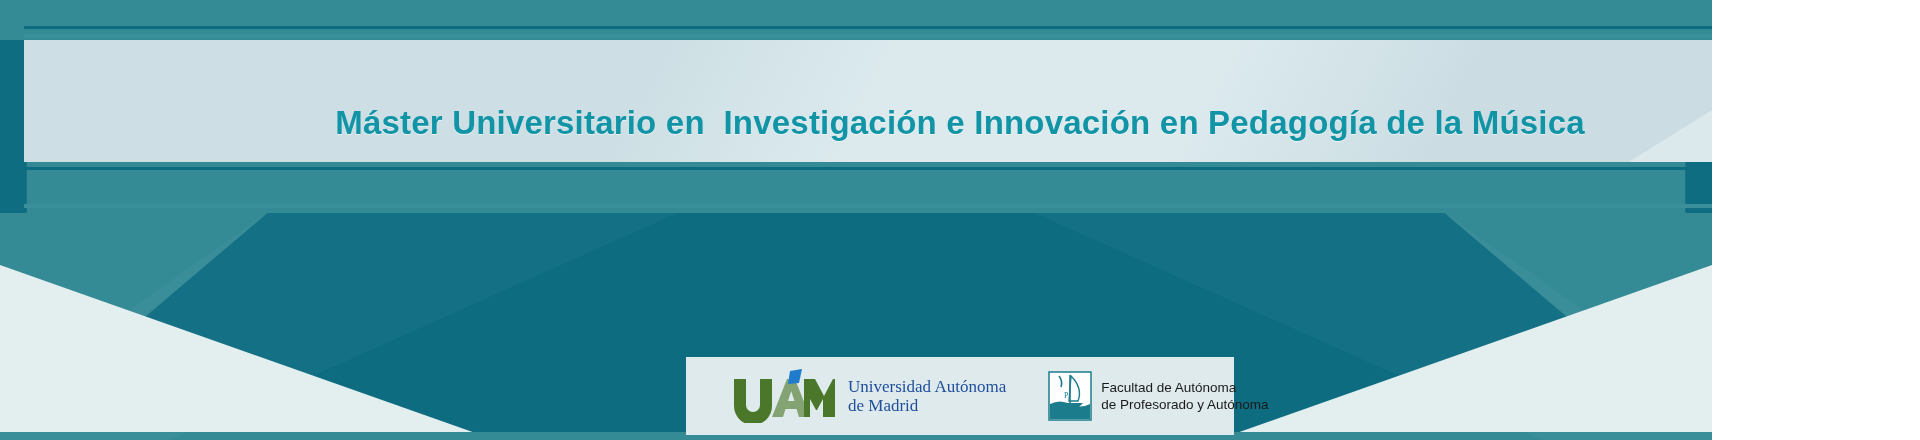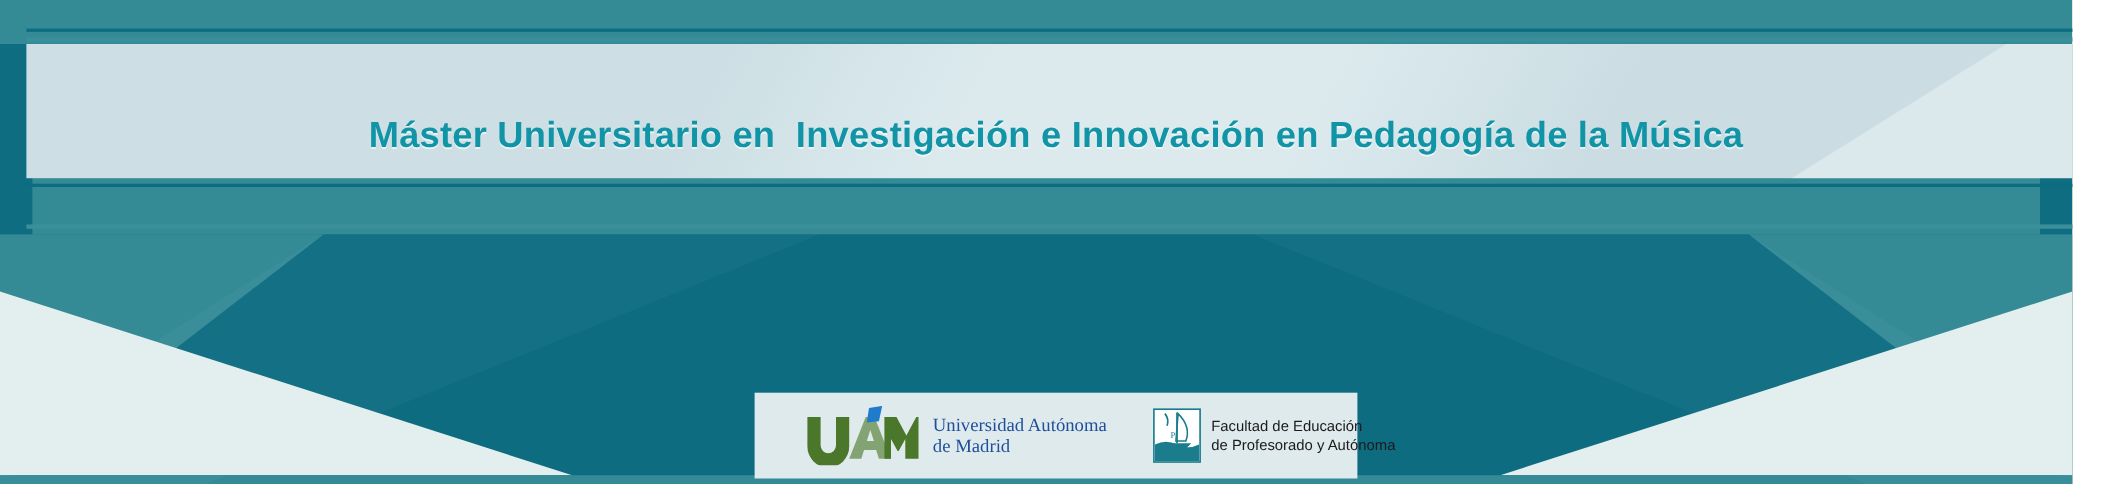--- a/index.html
+++ b/index.html
@@ -6,24 +6,24 @@
     margin: 0;
     padding: 0;
     background: #ffffff;
   }
   body {
     font-family: "Liberation Sans", sans-serif;
   }
 
   .slide {
     position: relative;
-    width: 1884px;
+    width: 1712px;
     height: 440px;
     overflow: hidden;
-    background: #fef9c3;
+    background: #000000;
   }
 
   
   .bg-layer {
     position: absolute;
     inset: 0;
     width: 100%;
     height: 100%;
     display: block;
   }
@@ -217,20 +217,20 @@
 
         <path d="M23 6 q12 12 7 25 h-9 Z" fill="#ffffff" stroke="#1b7d8c" stroke-width="1.4"></path>
 
         <line x1="22" y1="5" x2="22" y2="33" stroke="#1b7d8c" stroke-width="1.6"></line>
 
         <path d="M11 6 q4 5 2 11" stroke="#1b7d8c" stroke-width="1.6" fill="none"></path>
 
         <text x="16" y="28" font-family="Liberation Serif, serif" font-size="8" fill="#1b7d8c">P</text>
       </svg>
       <div class="fac-words">
-        <span>Facultad de Educación</span>
+        <span>Facultad de Autónoma</span>
         <span class="l2">de Profesorado y Autónoma</span>
       </div>
     </div>
 
   </div>
 
 </div>
 
 </body></html>

